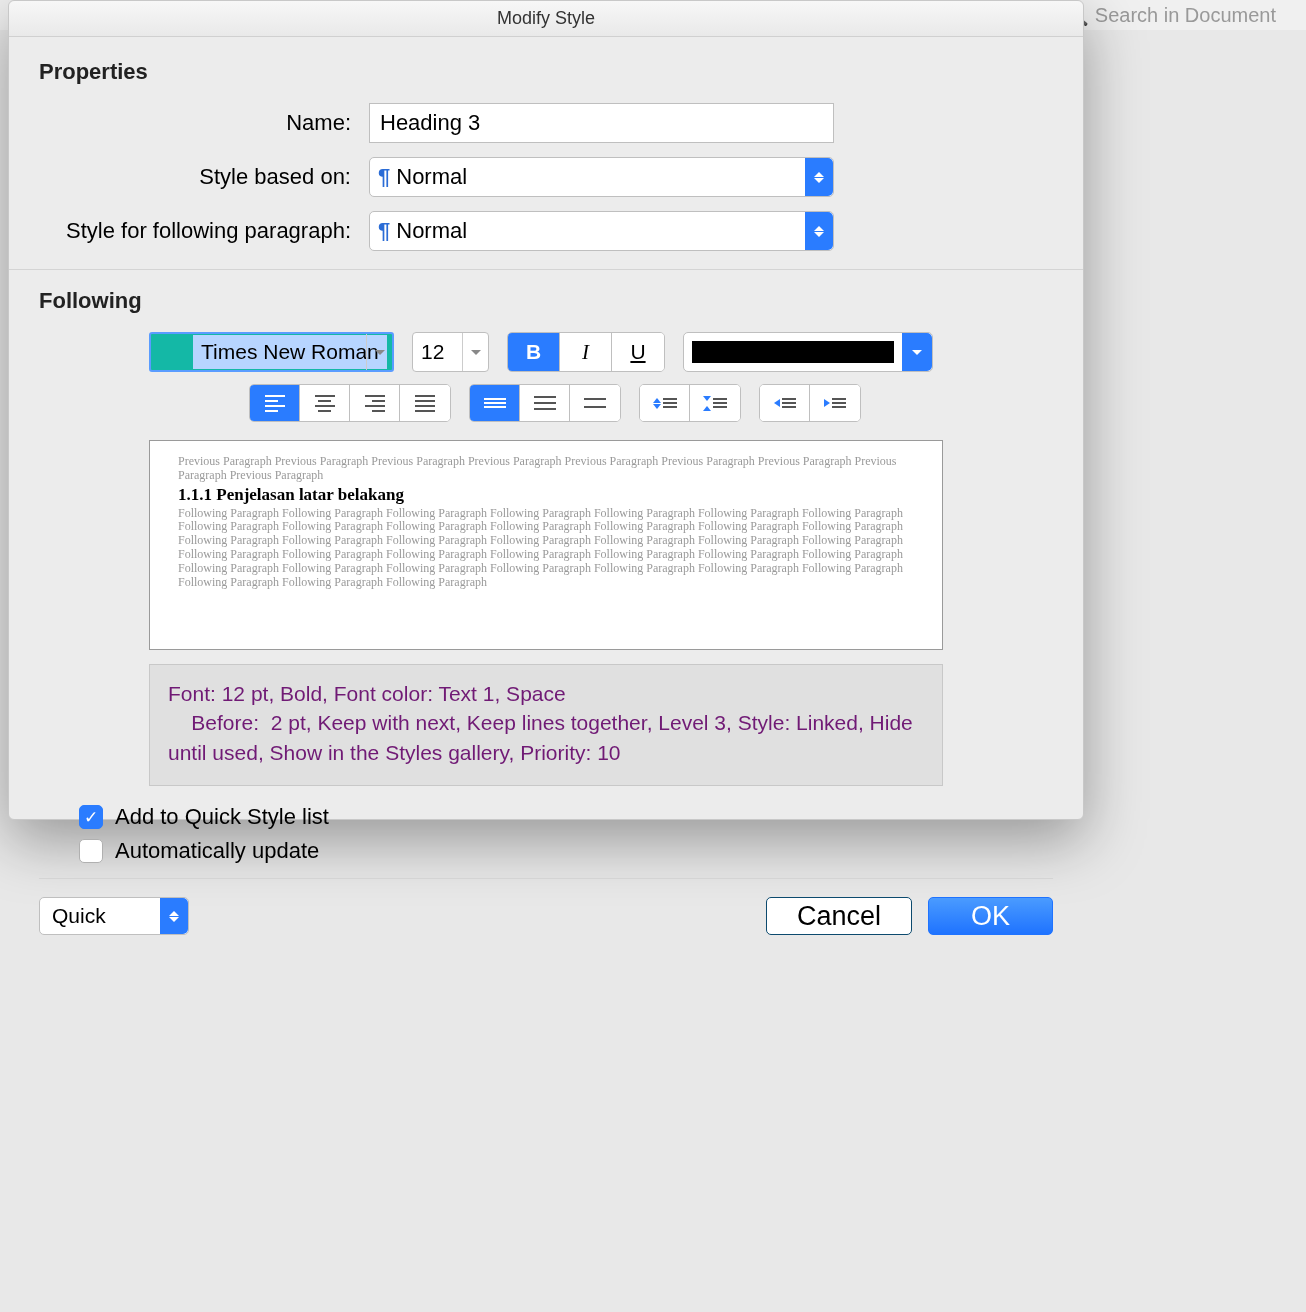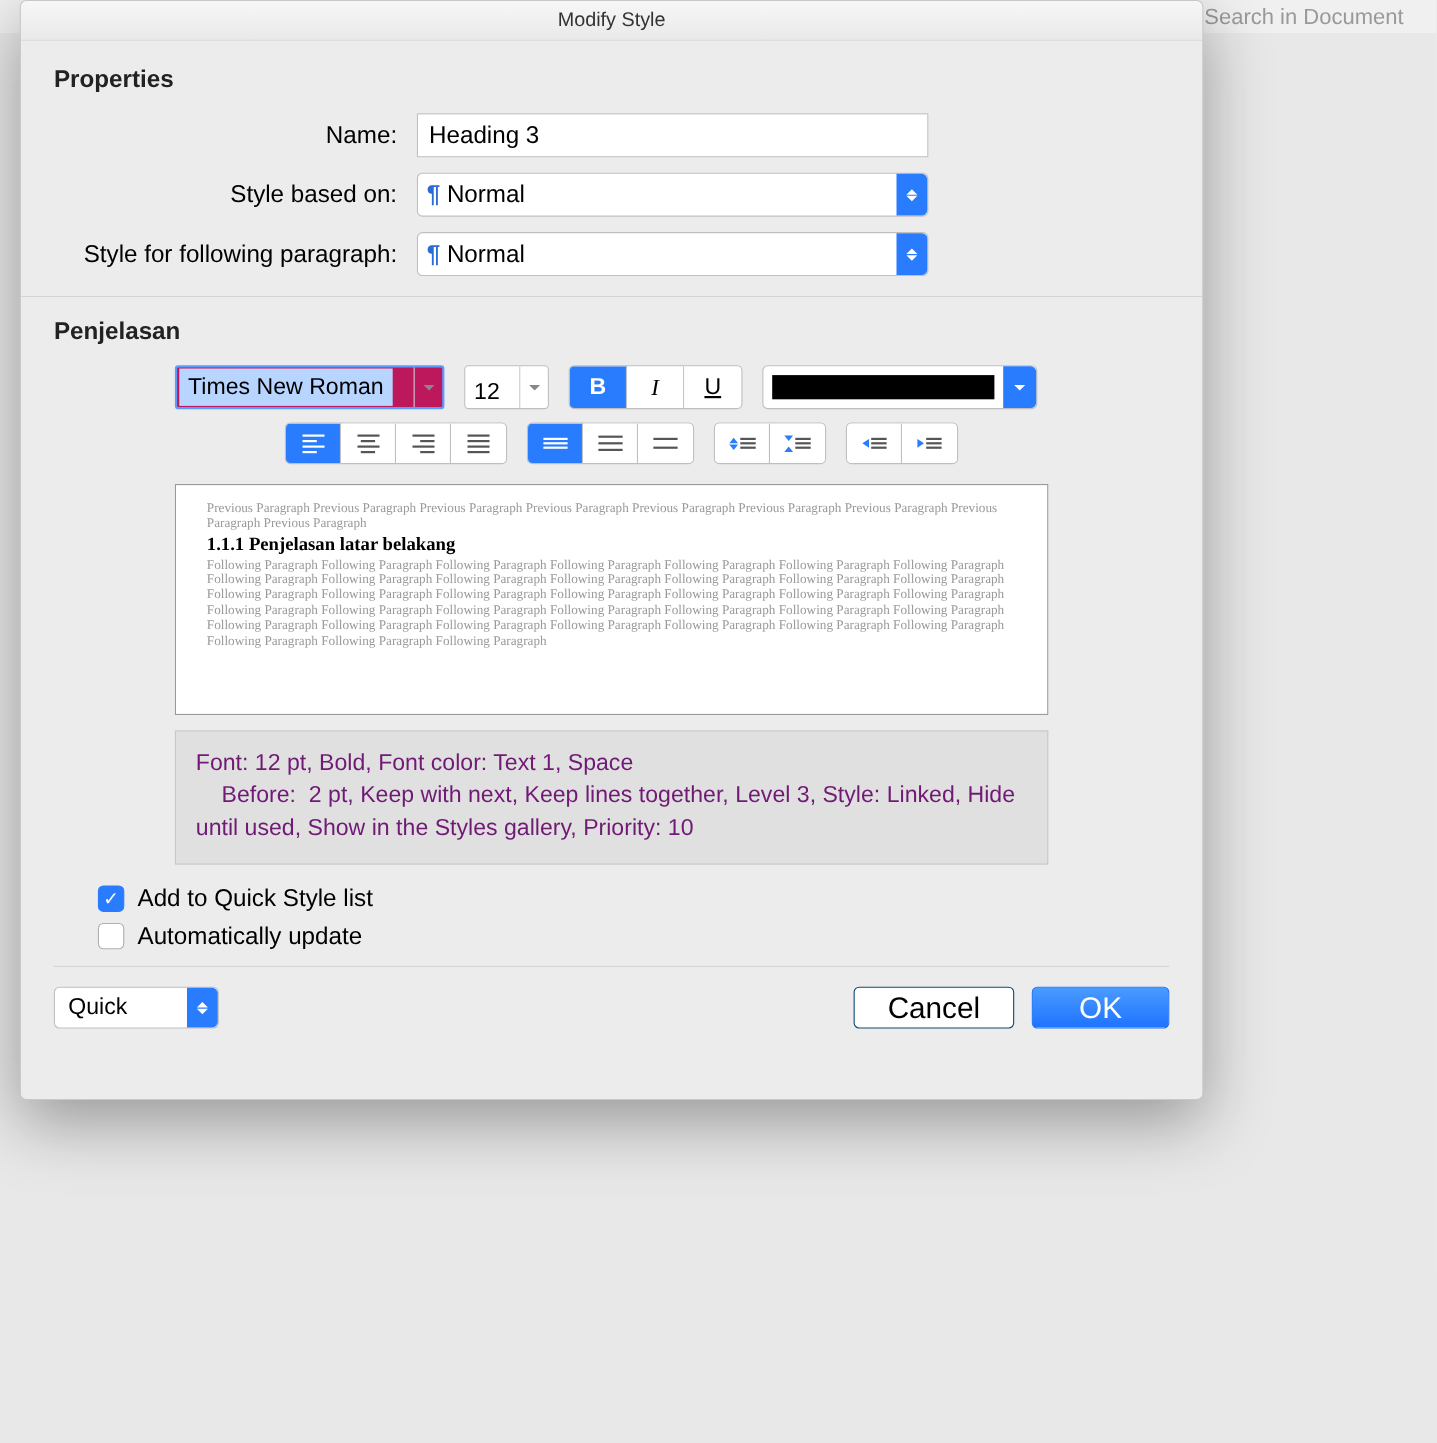--- a/index.html
+++ b/index.html
@@ -1,41 +1,41 @@
 <!DOCTYPE html>
 <html><head>
 <meta charset="utf-8">
 <style>
   *{box-sizing:border-box;margin:0;padding:0;font-family:-apple-system,BlinkMacSystemFont,"Segoe UI",Helvetica,Arial,sans-serif;}
   body{background:#e8e8e8;width:1306px;height:1312px;position:relative;overflow:hidden;}
   .bgtop{position:absolute;top:0;left:0;right:0;height:30px;background:#f0f0f0;display:flex;align-items:center;color:#555;font-size:20px;gap:40px;padding-left:20px;}
-  .dialog{position:absolute;top:0;left:18px;width:1076px;height:1000px;background:#ececec;border:1px solid #c8c8c8;border-radius:6px;box-shadow:0 20px 60px rgba(0,0,0,.35);}
+  .dialog{position:absolute;top:0;left:8px;width:1076px;height:820px;background:#ececec;border:1px solid #c8c8c8;border-radius:6px;box-shadow:0 20px 60px rgba(0,0,0,.35);}
   .titlebar{height:36px;background:linear-gradient(#f7f7f7,#e9e9e9);border-bottom:1px solid #d0d0d0;border-radius:6px 6px 0 0;display:flex;align-items:center;justify-content:center;font-size:18px;color:#333;}
   .content{padding:22px 30px 18px 30px;}
   .section-h{font-weight:700;font-size:22px;color:#222;margin-bottom:18px;}
   .row{display:flex;align-items:center;margin-bottom:14px;}
   .lbl{width:330px;text-align:right;padding-right:18px;font-size:22px;color:#000000;}
   .lbl.dis{color:#aaa;}
   .txt{flex:0 0 465px;height:40px;border:1px solid #bfbfbf;background:#fff;padding:0 10px;font-size:22px;}
   .sel{flex:0 0 465px;height:40px;border:1px solid #bfbfbf;background:#fff;display:flex;align-items:center;padding:0 8px;font-size:22px;position:relative;border-radius:5px;}
   .sel.dis{background:#f2f2f2;color:#999;}
   .para{color:#2a6cd6;margin-right:6px;font-weight:700;}
   .sel-arr{position:absolute;right:0;top:0;bottom:0;width:28px;background:#2a7cff;border-radius:0 5px 5px 0;display:flex;flex-direction:column;align-items:center;justify-content:center;gap:1px;}
   .sel-arr.dis{background:transparent;}
   .tri{width:0;height:0;border-left:5px solid transparent;border-right:5px solid transparent;}
   .tri.u{border-bottom:5px solid #fff;}
   .tri.d{border-top:5px solid #fff;}
   .tri.ug{border-bottom:5px solid #888;}
   .tri.dg{border-top:5px solid #888;}
   hr.div{border:none;border-top:1px solid #d4d4d4;margin:18px -30px;}
   .fmt-row{display:flex;align-items:center;gap:18px;margin-left:110px;margin-bottom:12px;}
-  .font-sel{width:245px;height:40px;border:2px solid #5a9cff;background:#be185d;display:flex;align-items:center;position:relative;border-radius:3px;}
+  .font-sel{width:245px;height:40px;border:2px solid #5a9cff;background:#14b8a6;display:flex;align-items:center;position:relative;border-radius:3px;padding-left:40px;}
   .font-sel .val{background:#b7d5ff;padding:5px 8px;font-size:21px;margin:2px;}
   .dd-btn{position:absolute;right:0;top:0;bottom:0;width:26px;border-left:1px solid #ccc;display:flex;align-items:center;justify-content:center;}
-  .size-sel{width:77px;height:40px;border:1px solid #bfbfbf;background:#fff;display:flex;padding:12px 8px;font-size:21px;position:relative;border-radius:4px;}
+  .size-sel{width:77px;height:40px;border:1px solid #bfbfbf;background:#fff;display:flex;align-items:center;padding:0 8px;font-size:21px;position:relative;border-radius:4px;}
   .biu{display:flex;border:1px solid #bfbfbf;border-radius:5px;overflow:hidden;height:40px;}
   .biu button{width:52px;border:none;border-right:1px solid #bfbfbf;background:#fff;font-size:21px;cursor:pointer;}
   .biu button:last-child{border-right:none;}
   .biu button.on{background:#2a7cff;color:#fff;font-weight:700;}
   .biu .i{font-style:italic;font-family:Georgia,serif;}
   .biu .u{text-decoration:underline;}
   .color-sel{width:250px;height:40px;border:1px solid #bfbfbf;background:#fff;border-radius:5px;display:flex;align-items:center;position:relative;}
   .color-sw{flex:1;margin:7px 8px;background:#000;height:22px;}
   .color-arr{width:30px;align-self:stretch;background:#2a7cff;border-radius:0 5px 5px 0;display:flex;align-items:center;justify-content:center;}
   .fmt-row2{display:flex;align-items:center;gap:18px;margin-left:210px;margin-bottom:18px;}
@@ -102,21 +102,21 @@
         <span>Normal</span>
         <div class="sel-arr">
             <div class="tri u"></div>
             <div class="tri d"></div>
           </div>
       </div>
     </div>
 
     <hr class="div">
 
-    <div class="section-h">Penjelasan</div>
+    <div class="section-h">Following</div>
 
     <div class="fmt-row">
       <div class="font-sel">
         <span class="val">Times New Roman</span>
         <div class="dd-btn">
             <div class="tri dg"></div>
           </div>
       </div>
       <div class="size-sel">
         <span>12</span>

